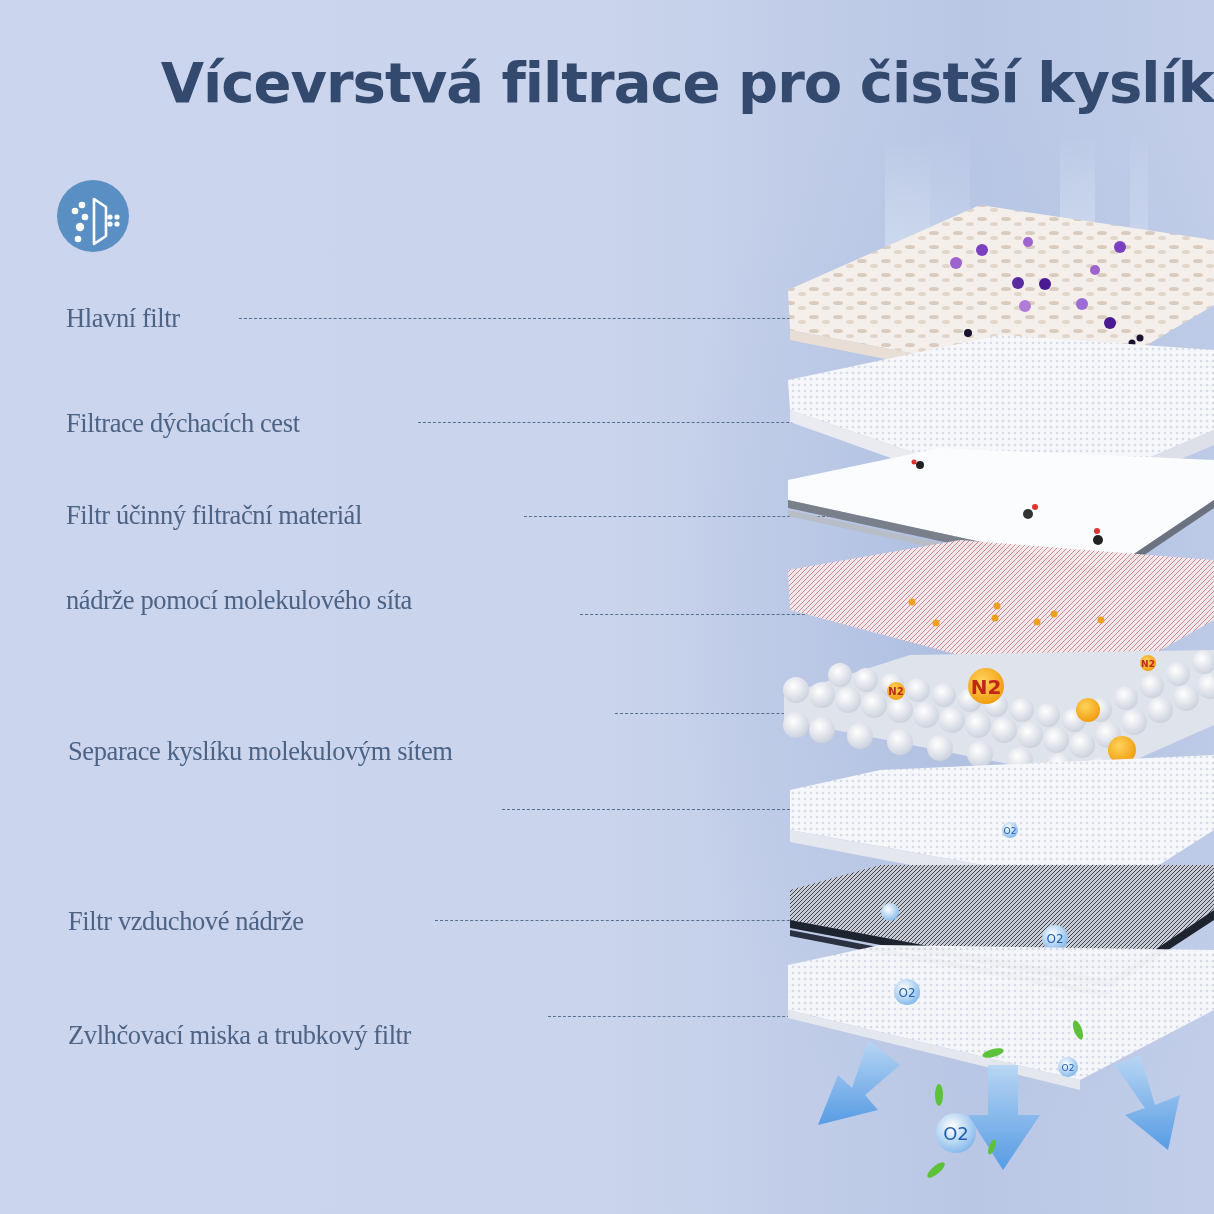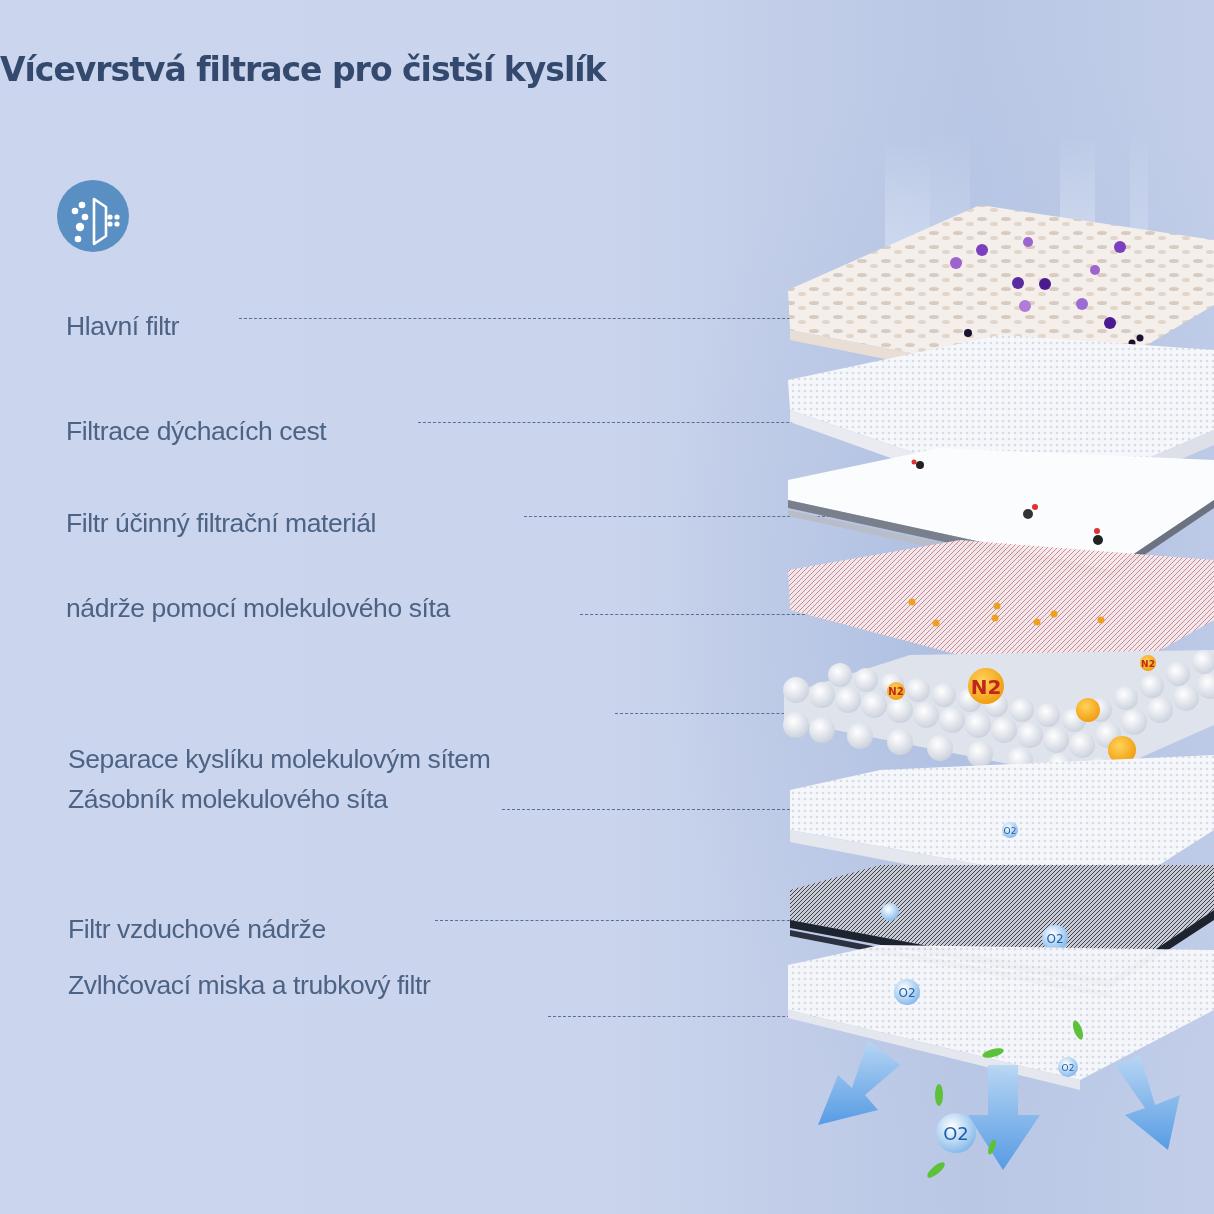--- a/index.html
+++ b/index.html
@@ -9,36 +9,36 @@
     font-family: "Liberation Sans", "DejaVu Sans", sans-serif;
   }
   .bg {
     position: absolute; inset: 0;
     background:
       radial-gradient(ellipse 420px 700px at 1000px 600px, rgba(168,186,222,0.85) 0%, rgba(180,196,228,0.5) 45%, rgba(203,213,237,0) 80%),
       linear-gradient(90deg, #cbd5ed 0%, #cad4ec 50%, #b9c7e5 80%, #c2cee9 100%);
   }
   .title {
     position: absolute; left: 0; right: 0; top: 50px;
-    text-align: left;
+    text-align: right;
     font-family: "DejaVu Sans", sans-serif;
-    font-weight: bold; font-size: 33px; letter-spacing: -1px;
+    font-weight: bold; font-size: 56px; letter-spacing: -1px;
     color: #334a6e;
   }
   .logo {
     position: absolute; left: 57px; top: 180px; width: 72px; height: 72px;
     border-radius: 50%; background: #5a8fc4;
   }
   .logo svg { width: 72px; height: 72px; display: block; }
 
   .label {
     position: absolute; left: 66px;
-    font-family: Liberation Sans, sans-serif;
+    font-family: Liberation Serif, serif;
     font-size: 26.5px; line-height: 36px; color: #4c6385;
-    letter-spacing: -0.4px; white-space: nowrap; margin-top: 8px;
+    letter-spacing: -0.4px; white-space: nowrap;
   }
   .dash {
     position: absolute; height: 0;
     border-top: 1.6px dashed #58708f;
   }
 
   .art { position: absolute; left: 760px; top: 130px; width: 454px; height: 1084px; }
   .art svg { width: 454px; height: 1084px; display: block; }
 </style>
 </head>
@@ -82,30 +82,29 @@
   <div>nádrže pomocí molekulového síta</div>
 </div>
 <div class="dash" style="left:580px; top:614px; width:240px"></div>
 
 <div class="label" style="top:733px; left:68px">
   <div>Separace kyslíku molekulovým sítem</div>
 </div>
 <div class="dash" style="left:615px; top:713px; width:220px"></div>
 
 <div class="label" style="top:773px; left:68px">
-  <div>Zásobník molekulového síta</div>
 </div>
 <div class="dash" style="left:502px; top:809px; width:333px"></div>
 
 <div class="label" style="top:903px; left:68px">
   <div>Filtr vzduchové nádrže</div>
 </div>
 <div class="dash" style="left:435px; top:920px; width:400px"></div>
 
-<div class="label" style="top:959px; left:68px">
+<div class="label" style="top:1017px; left:68px">
   <div>Zvlhčovací miska a trubkový filtr</div>
 </div>
 <div class="dash" style="left:548px; top:1016px; width:287px"></div>
 
 <div class="art">
   <svg viewBox="0 0 454 1084">
     <defs>
       <pattern id="dots" width="6" height="6" patternUnits="userSpaceOnUse">
         <rect width="6" height="6" fill="#f6f7fb"></rect>
         <circle cx="3" cy="3" r="1.3" fill="#d7dbe6"></circle>

